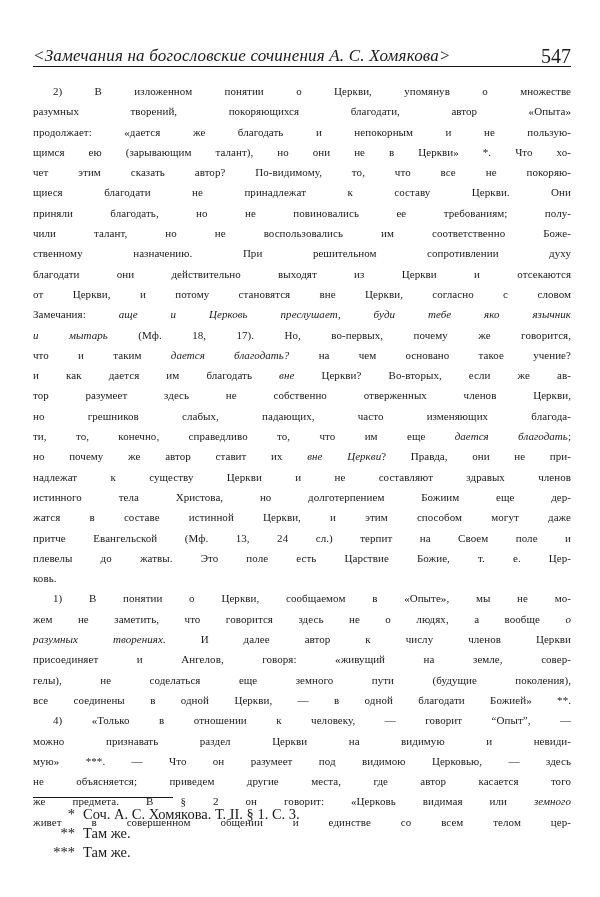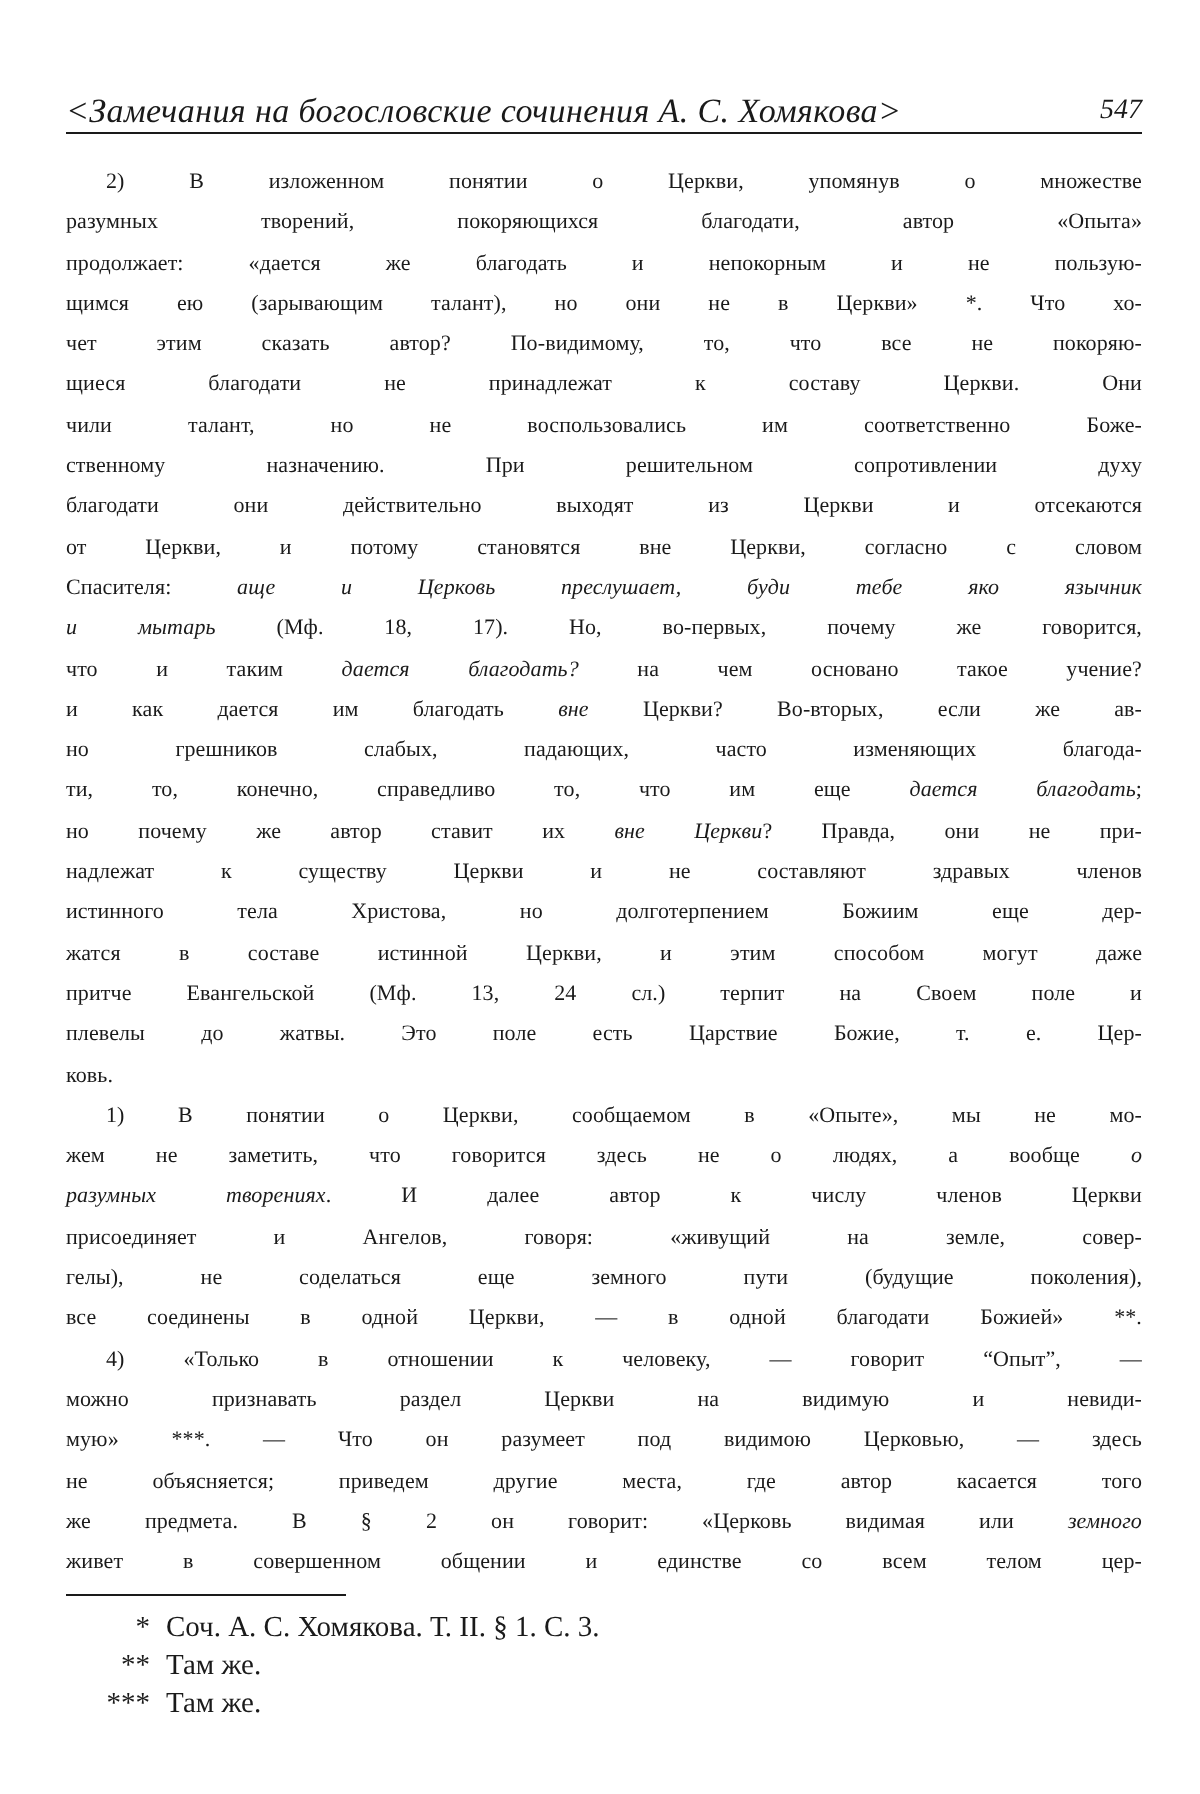--- a/index.html
+++ b/index.html
@@ -9,21 +9,21 @@
     font-family: "Liberation Serif", "DejaVu Serif", serif;
     color: #1a1a1a;
   }
   .running-head {
     position: absolute; top: 42px; left: 0; width: 538px; height: 24px;
     border-bottom: 1.6px solid #1a1a1a;
     display: flex; justify-content: space-between; align-items: flex-end;
     font-size: 17px; line-height: 20px;
   }
   .running-head .title { font-style: italic; letter-spacing: 0.2px; }
-  .running-head .num { font-size: 14px; font-style: italic; }
+  .running-head .num { font-size: 20px; }
   .body {
     position: absolute; top: 81px; left: 0; width: 538px;
     font-size: 11px; line-height: 20.3px; text-align: justify;
     letter-spacing: 0.05px;
   }
   .line { display: block; white-space: nowrap; text-align: justify; text-align-last: justify; height: 20.3px; }
   .line.last { text-align-last: left; }
   .line.indent { padding-left: 20px; }
   .it { font-style: italic; }
   .fn-rule {
@@ -46,28 +46,30 @@
     <span class="num">547</span>
   </div>
 
   <div class="body" id="body-text">
       <span class="line indent">2) В изложенном понятии о Церкви, упомянув о множестве</span>
       <span class="line">разумных творений, покоряющихся благодати, автор «Опыта»</span>
       <span class="line">продолжает: «дается же благодать и непокорным и не пользую-</span>
       <span class="line">щимся ею (зарывающим талант), но они не в Церкви» *. Что хо-</span>
       <span class="line">чет этим сказать автор? По-видимому, то, что все не покоряю-</span>
       <span class="line">щиеся благодати не принадлежат к составу Церкви. Они</span>
+      <span class="line">приняли благодать, но не повиновались ее требованиям; полу-</span>
       <span class="line">чили талант, но не воспользовались им соответственно Боже-</span>
       <span class="line">ственному назначению. При решительном сопротивлении духу</span>
       <span class="line">благодати они действительно выходят из Церкви и отсекаются</span>
       <span class="line">от Церкви, и потому становятся вне Церкви, согласно с словом</span>
-      <span class="line"><span>Спасителя: </span><span class="it">аще и Церковь преслушает, буди тебе яко язычник</span><span></span></span>
+      <span class="line"><span>Замечания: </span><span class="it">аще и Церковь преслушает, буди тебе яко язычник</span><span></span></span>
       <span class="line"><span></span><span class="it">и мытарь</span><span> (Мф. 18, 17). Но, во-первых, почему же говорится,</span></span>
       <span class="line"><span>что и таким </span><span class="it">дается благодать?</span><span> на чем основано такое учение?</span></span>
       <span class="line"><span>и как дается им благодать </span><span class="it">вне</span><span> Церкви? Во-вторых, если же ав-</span></span>
+      <span class="line">тор разумеет здесь не собственно отверженных членов Церкви,</span>
       <span class="line">но грешников слабых, падающих, часто изменяющих благода-</span>
       <span class="line"><span>ти, то, конечно, справедливо то, что им еще </span><span class="it">дается благодать</span><span>;</span></span>
       <span class="line"><span>но почему же автор ставит их </span><span class="it">вне Церкви</span><span>? Правда, они не при-</span></span>
       <span class="line">надлежат к существу Церкви и не составляют здравых членов</span>
       <span class="line">истинного тела Христова, но долготерпением Божиим еще дер-</span>
       <span class="line">жатся в составе истинной Церкви, и этим способом могут даже</span>
       <span class="line">притче Евангельской (Мф. 13, 24 сл.) терпит на Своем поле и</span>
       <span class="line">плевелы до жатвы. Это поле есть Царствие Божие, т. е. Цер-</span>
       <span class="line last">ковь.</span>
       <span class="line indent">1) В понятии о Церкви, сообщаемом в «Опыте», мы не мо-</span>

